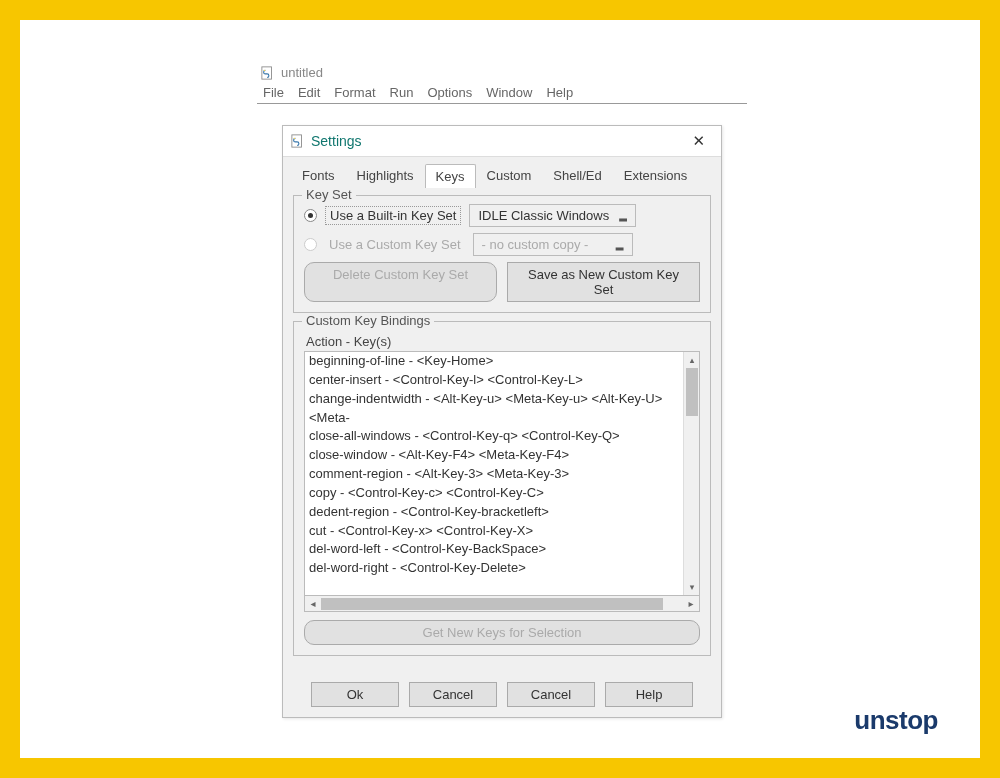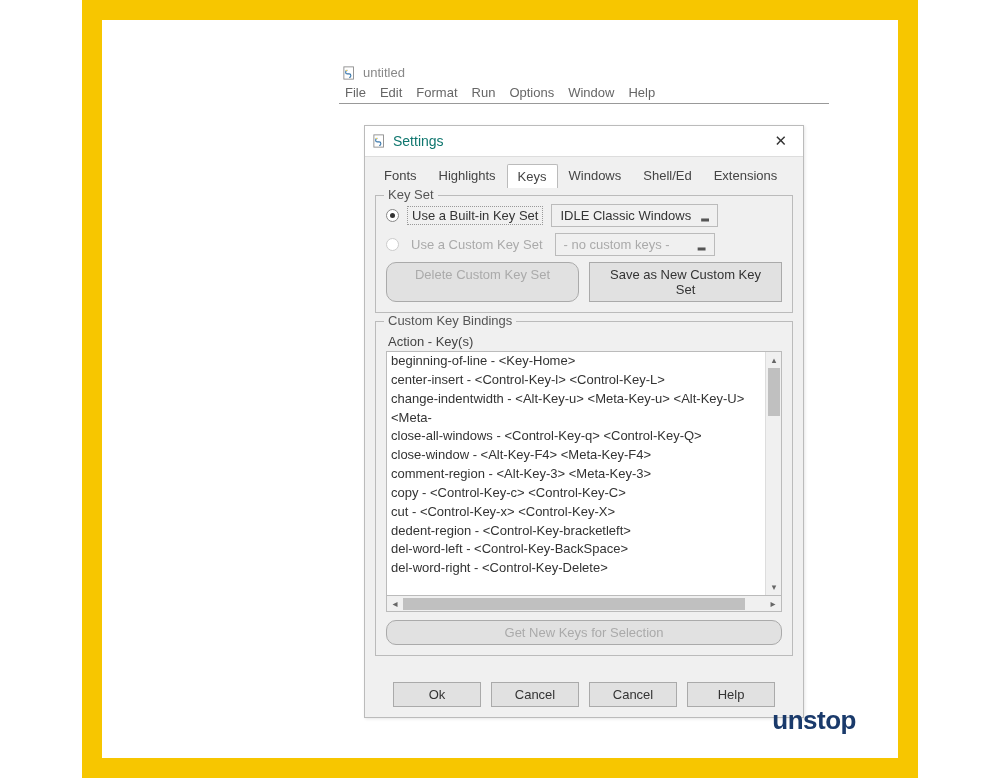--- a/index.html
+++ b/index.html
@@ -1,18 +1,18 @@
 <!DOCTYPE html>
 <html><head>
 <meta charset="utf-8">
 <style>
   * { box-sizing: border-box; font-family: "Segoe UI", Tahoma, sans-serif; }
   body { margin: 0; background: #fff; }
   .outer-frame {
-    width: 836px;
+    width: 1000px;
     height: 778px;
     background: #fff;
     border: 20px solid #f7c600;
     position: relative;
     margin: 0 auto;
   }
   .idle-window {
     position: absolute;
     left: 237px;
     top: 43px;
@@ -171,21 +171,21 @@
         </svg>
         <span class="dialog-title">Settings</span>
       </div>
       <span class="dialog-close">✕</span>
     </div>
 
     <div class="tab-strip">
       <div class="tab">Fonts</div>
       <div class="tab">Highlights</div>
       <div class="tab active">Keys</div>
-      <div class="tab">Windows</div>
+      <div class="tab">Custom</div>
       <div class="tab">Shell/Ed</div>
       <div class="tab">Extensions</div>
     </div>
 
     <div class="tab-body">
 
       <div class="fieldset">
         <span class="fieldset-legend">Key Set</span>
 
         <div class="radio-row">
@@ -194,21 +194,21 @@
           <span class="dropdown">
             <span>IDLE Classic Windows</span>
             <span class="dropdown-arrow">▂</span>
           </span>
         </div>
 
         <div class="radio-row">
           <span class="radio disabled"></span>
           <span class="radio-label disabled">Use a Custom Key Set</span>
           <span class="dropdown disabled">
-            <span>- no custom keys -</span>
+            <span>- no custom copy -</span>
             <span class="dropdown-arrow">▂</span>
           </span>
         </div>
 
         <div class="btn-row2">
           <div class="btn disabled">Delete Custom Key Set</div>
           <div class="btn">Save as New Custom Key Set</div>
         </div>
       </div>
 
@@ -219,22 +219,22 @@
 
         <div class="list-box">
           <div class="list-content">
             <div>beginning-of-line - &lt;Key-Home&gt;</div>
             <div>center-insert - &lt;Control-Key-l&gt; &lt;Control-Key-L&gt;</div>
             <div>change-indentwidth - &lt;Alt-Key-u&gt; &lt;Meta-Key-u&gt; &lt;Alt-Key-U&gt; &lt;Meta-</div>
             <div>close-all-windows - &lt;Control-Key-q&gt; &lt;Control-Key-Q&gt;</div>
             <div>close-window - &lt;Alt-Key-F4&gt; &lt;Meta-Key-F4&gt;</div>
             <div>comment-region - &lt;Alt-Key-3&gt; &lt;Meta-Key-3&gt;</div>
             <div>copy - &lt;Control-Key-c&gt; &lt;Control-Key-C&gt;</div>
+            <div>dedent-region - &lt;Control-Key-bracketleft&gt;</div>
             <div>cut - &lt;Control-Key-x&gt; &lt;Control-Key-X&gt;</div>
-            <div>dedent-region - &lt;Control-Key-bracketleft&gt;</div>
             <div>del-word-left - &lt;Control-Key-BackSpace&gt;</div>
             <div>del-word-right - &lt;Control-Key-Delete&gt;</div>
 
           </div>
           <div class="list-scrollbar">
             <div class="scroll-up">▴</div>
             <div class="scroll-thumb"></div>
             <div class="scroll-down">▾</div>
           </div>
         </div>

